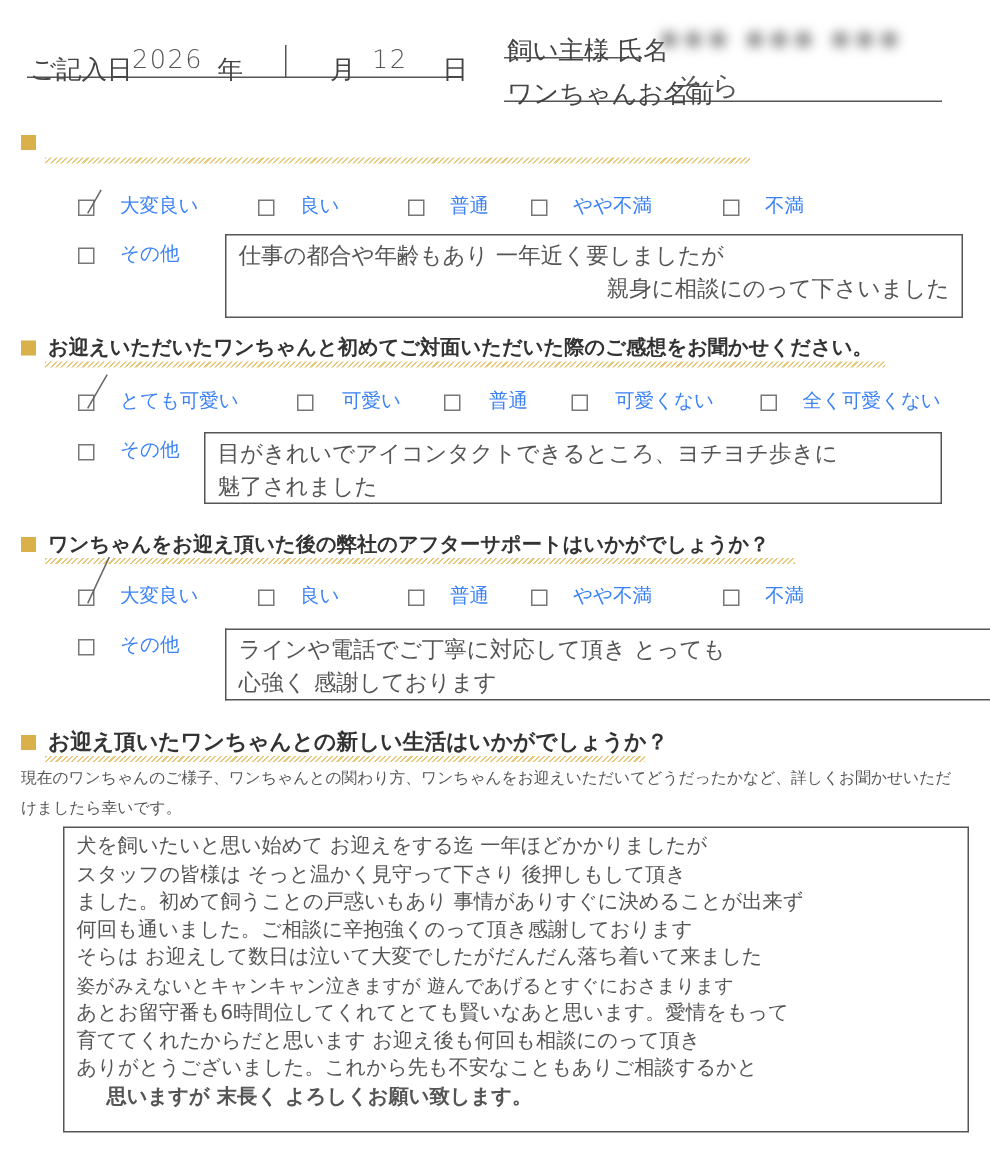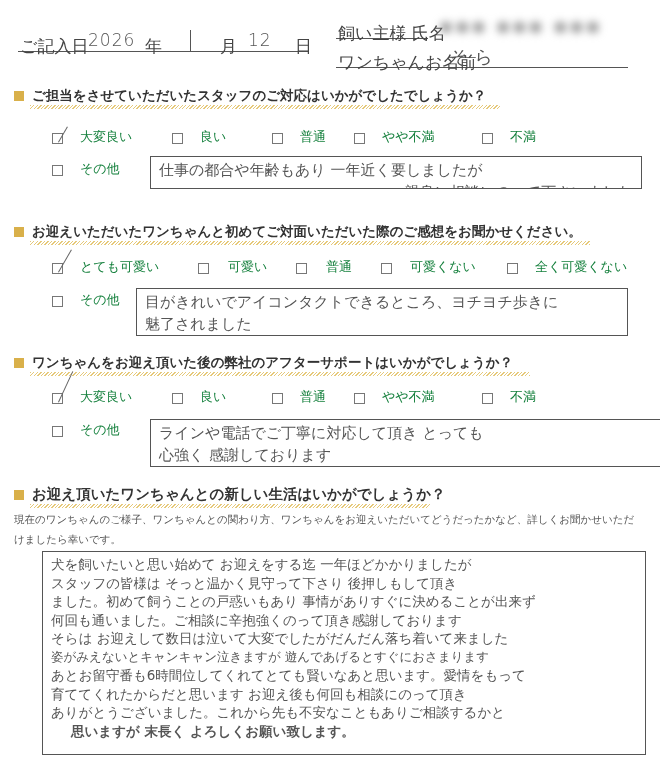--- a/index.html
+++ b/index.html
@@ -26,21 +26,21 @@
   .sec-title .bullet {
     display: inline-block; width: 10px; height: 10px; background: #d9b04a;
     margin-right: 8px; vertical-align: -1px;
   }
   .sec-underline {
     position: absolute; left: 30px; height: 4px;
     background: repeating-linear-gradient(135deg, #e6c97a 0 1px, #fff 1px 2.5px);
   }
 
   
-  .opt { position: absolute; font-size: 13px; color: #15803d; white-space: nowrap; }
+  .opt { position: absolute; font-size: 13px; color: #3b82f6; white-space: nowrap; }
   .cb {
     display: inline-block; width: 9px; height: 9px; border: 1px solid #777;
     position: absolute; background: #fff;
   }
   .check {
     position: absolute; width: 1px; height: 18px; background: #666; transform: rotate(30deg);
     transform-origin: bottom left;
   }
 
   .other-box {
@@ -80,39 +80,39 @@
 </div>
 
 <div>
   <div class="abs uline" style="left:336px; top:67px; width:292px;"></div>
   <span class="abs hdr-label" style="left:338px; top:51px;">ワンちゃんお名前</span>
   <span class="abs hand" style="left:450px; top:45px; font-size:18px; letter-spacing:6px;text-align:right;">そら</span>
 </div>
 
 <div>
   <div class="sec-title" style="top:87px;">
-    <span class="bullet"></span><span>ご担当をさせていただいたスタッフのご対応はいかがでしたでしょうか？</span>
+    <span class="bullet"></span>
   </div>
   <div class="sec-underline" style="top:105px; width:470px;"></div>
 
   <span class="cb" style="left:52px; top:133px;"></span>
   <div class="check" style="left:58px; top:124px;"></div>
   <span class="opt" style="left:80px; top:128px;">大変良い</span>
   <span class="cb" style="left:172px; top:133px;"></span>
   <span class="opt" style="left:200px; top:128px;">良い</span>
   <span class="cb" style="left:272px; top:133px;"></span>
   <span class="opt" style="left:300px; top:128px;">普通</span>
   <span class="cb" style="left:354px; top:133px;"></span>
   <span class="opt" style="left:382px; top:128px;">やや不満</span>
   <span class="cb" style="left:482px; top:133px;"></span>
   <span class="opt" style="left:510px; top:128px;">不満</span>
 
   <span class="cb" style="left:52px; top:165px;"></span>
   <span class="opt" style="left:80px; top:160px;">その他</span>
-  <div class="other-box" style="left:150px; top:156px; width:492px; height:33px;">
+  <div class="other-box" style="left:150px; top:156px; width:492px; height:56px;">
     <div>仕事の都合や年齢もあり 一年近く要しましたが</div>
     <div style="padding-left:14px;text-align:right;">親身に相談にのって下さいました</div>
   </div>
 </div>
 
 <div>
   <div class="sec-title" style="top:223px;">
     <span class="bullet"></span><span>お迎えいただいたワンちゃんと初めてご対面いただいた際のご感想をお聞かせください。</span>
   </div>
   <div class="sec-underline" style="top:241px; width:560px;"></div>

